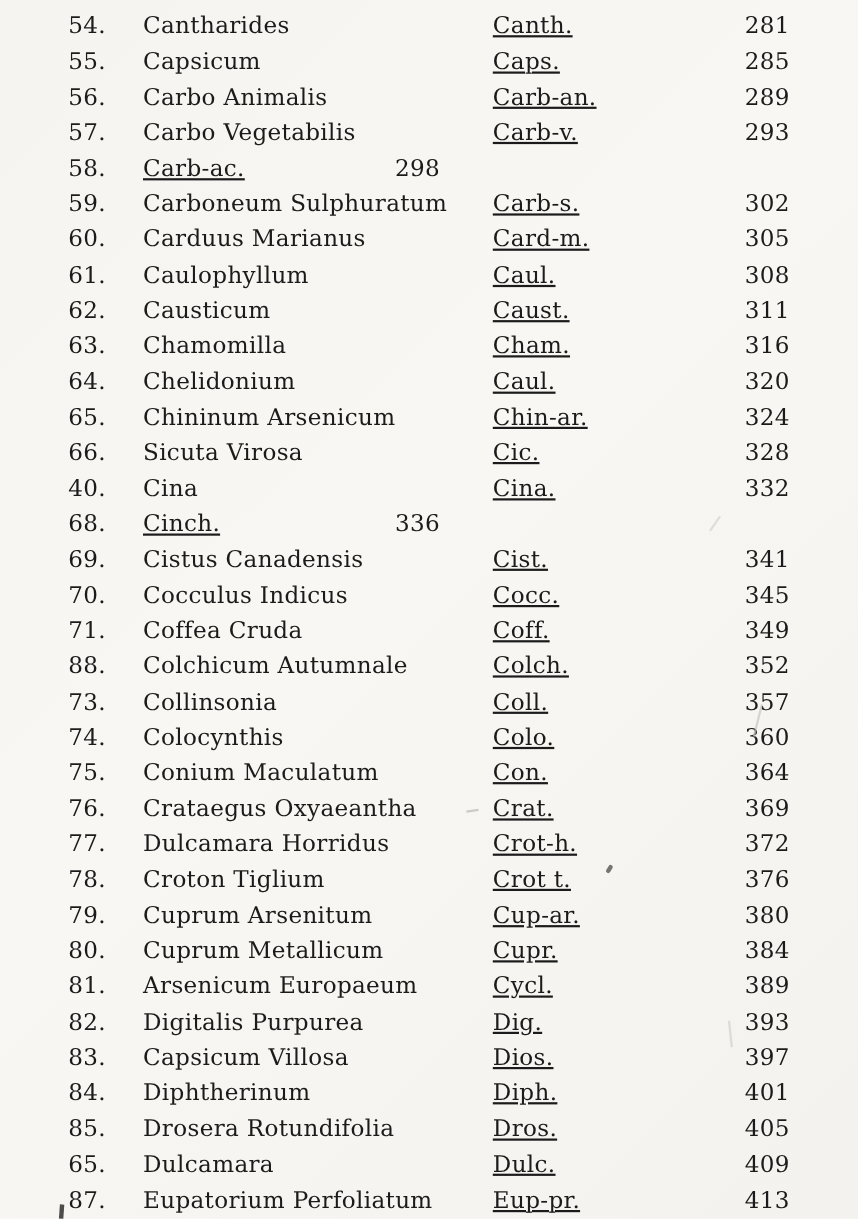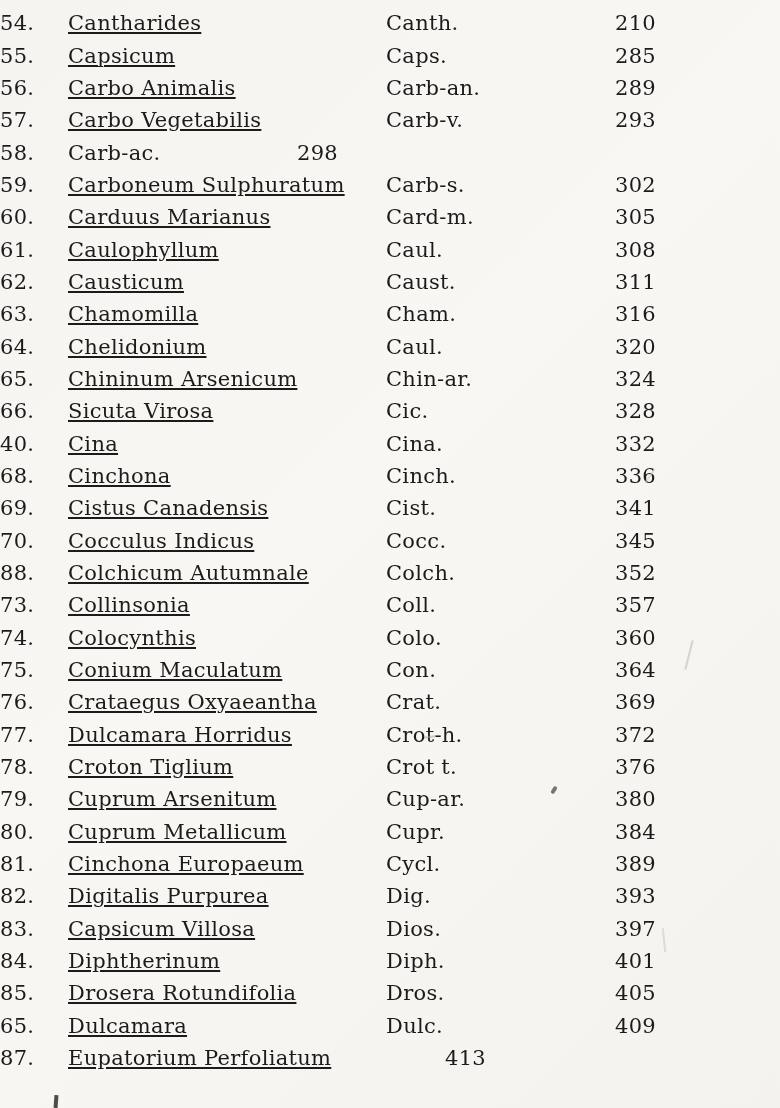--- a/index.html
+++ b/index.html
@@ -18,43 +18,43 @@
   }
   .row {
     display: flex;
     align-items: center;
     height: 32.35px;
     font-size: 21px;
     font-weight: 500;
     letter-spacing: 0.3px;
     white-space: nowrap;
   }
-  .col-no   { width: 68px;  }
-  .col-name { width: 318px; text-decoration: underline; }
-  .col-abbr { width: 170px; }
+  .col-no   { width: 68px;  margin-left: 62px; }
+  .col-name { width: 318px; }
+  .col-abbr { width: 170px; text-decoration: underline; }
   .col-page { width: 100px; text-align: right; }
   
   .artifact { position: absolute; pointer-events: none; }
   .a1 { left: 688px; top: 640px; width: 2px; height: 30px; background: #c6c4bf; transform: rotate(14deg); opacity: .7; }
   .a2 { left: 649px; top: 468px; width: 2px; height: 16px; background: #cfcdc8; transform: rotate(35deg); opacity: .6; }
   .a3 { left: 663px; top: 928px; width: 2px; height: 24px; background: #cbc9c4; transform: rotate(-6deg); opacity: .6; }
   .a4 { left: 552px; top: 786px; width: 4px; height: 8px; background: #4a4a4a; transform: rotate(32deg); border-radius: 2px; opacity: .75; }
   .a5 { left: 424px; top: 736px; width: 11px; height: 2px; background: #a8a6a1; transform: rotate(-8deg); opacity: .55; }
   .a6 { left: 54px; top: 1095px; width: 4px; height: 13px; background: #2e2e2e; transform: rotate(4deg); opacity: .85; }
 </style>
 </head>
 <body>
 
 <div class="page">
   <div class="rows">
       <div class="row">
         <span class="col-no">54.</span>
         <span class="col-name">Cantharides</span>
         <span class="col-abbr">Canth.</span>
-        <span class="col-page">210</span>
+        <span class="col-page">281</span>
       </div>
       <div class="row">
         <span class="col-no">55.</span>
         <span class="col-name">Capsicum</span>
         <span class="col-abbr">Caps.</span>
         <span class="col-page">285</span>
       </div>
       <div class="row">
         <span class="col-no">56.</span>
         <span class="col-name">Carbo Animalis</span>
@@ -121,37 +121,42 @@
         <span class="col-page">328</span>
       </div>
       <div class="row">
         <span class="col-no">40.</span>
         <span class="col-name">Cina</span>
         <span class="col-abbr">Cina.</span>
         <span class="col-page">332</span>
       </div>
       <div class="row">
         <span class="col-no">68.</span>
-        <span class="col-name">Cinchona</span>
         <span class="col-abbr">Cinch.</span>
         <span class="col-page">336</span>
       </div>
       <div class="row">
         <span class="col-no">69.</span>
         <span class="col-name">Cistus Canadensis</span>
         <span class="col-abbr">Cist.</span>
         <span class="col-page">341</span>
       </div>
       <div class="row">
         <span class="col-no">70.</span>
         <span class="col-name">Cocculus Indicus</span>
         <span class="col-abbr">Cocc.</span>
         <span class="col-page">345</span>
       </div>
       <div class="row">
+        <span class="col-no">71.</span>
+        <span class="col-name">Coffea Cruda</span>
+        <span class="col-abbr">Coff.</span>
+        <span class="col-page">349</span>
+      </div>
+      <div class="row">
         <span class="col-no">88.</span>
         <span class="col-name">Colchicum Autumnale</span>
         <span class="col-abbr">Colch.</span>
         <span class="col-page">352</span>
       </div>
       <div class="row">
         <span class="col-no">73.</span>
         <span class="col-name">Collinsonia</span>
         <span class="col-abbr">Coll.</span>
         <span class="col-page">357</span>
@@ -193,21 +198,21 @@
         <span class="col-page">380</span>
       </div>
       <div class="row">
         <span class="col-no">80.</span>
         <span class="col-name">Cuprum Metallicum</span>
         <span class="col-abbr">Cupr.</span>
         <span class="col-page">384</span>
       </div>
       <div class="row">
         <span class="col-no">81.</span>
-        <span class="col-name">Cinchona Europaeum</span>
+        <span class="col-name">Arsenicum Europaeum</span>
         <span class="col-abbr">Cycl.</span>
         <span class="col-page">389</span>
       </div>
       <div class="row">
         <span class="col-no">82.</span>
         <span class="col-name">Digitalis Purpurea</span>
         <span class="col-abbr">Dig.</span>
         <span class="col-page">393</span>
       </div>
       <div class="row">
@@ -230,20 +235,21 @@
       </div>
       <div class="row">
         <span class="col-no">65.</span>
         <span class="col-name">Dulcamara</span>
         <span class="col-abbr">Dulc.</span>
         <span class="col-page">409</span>
       </div>
       <div class="row">
         <span class="col-no">87.</span>
         <span class="col-name">Eupatorium Perfoliatum</span>
+        <span class="col-abbr">Eup-pr.</span>
         <span class="col-page">413</span>
       </div>
     </div>
 
   <div class="artifact a1"></div>
   <div class="artifact a2"></div>
   <div class="artifact a3"></div>
   <div class="artifact a4"></div>
   <div class="artifact a5"></div>
   <div class="artifact a6"></div>

